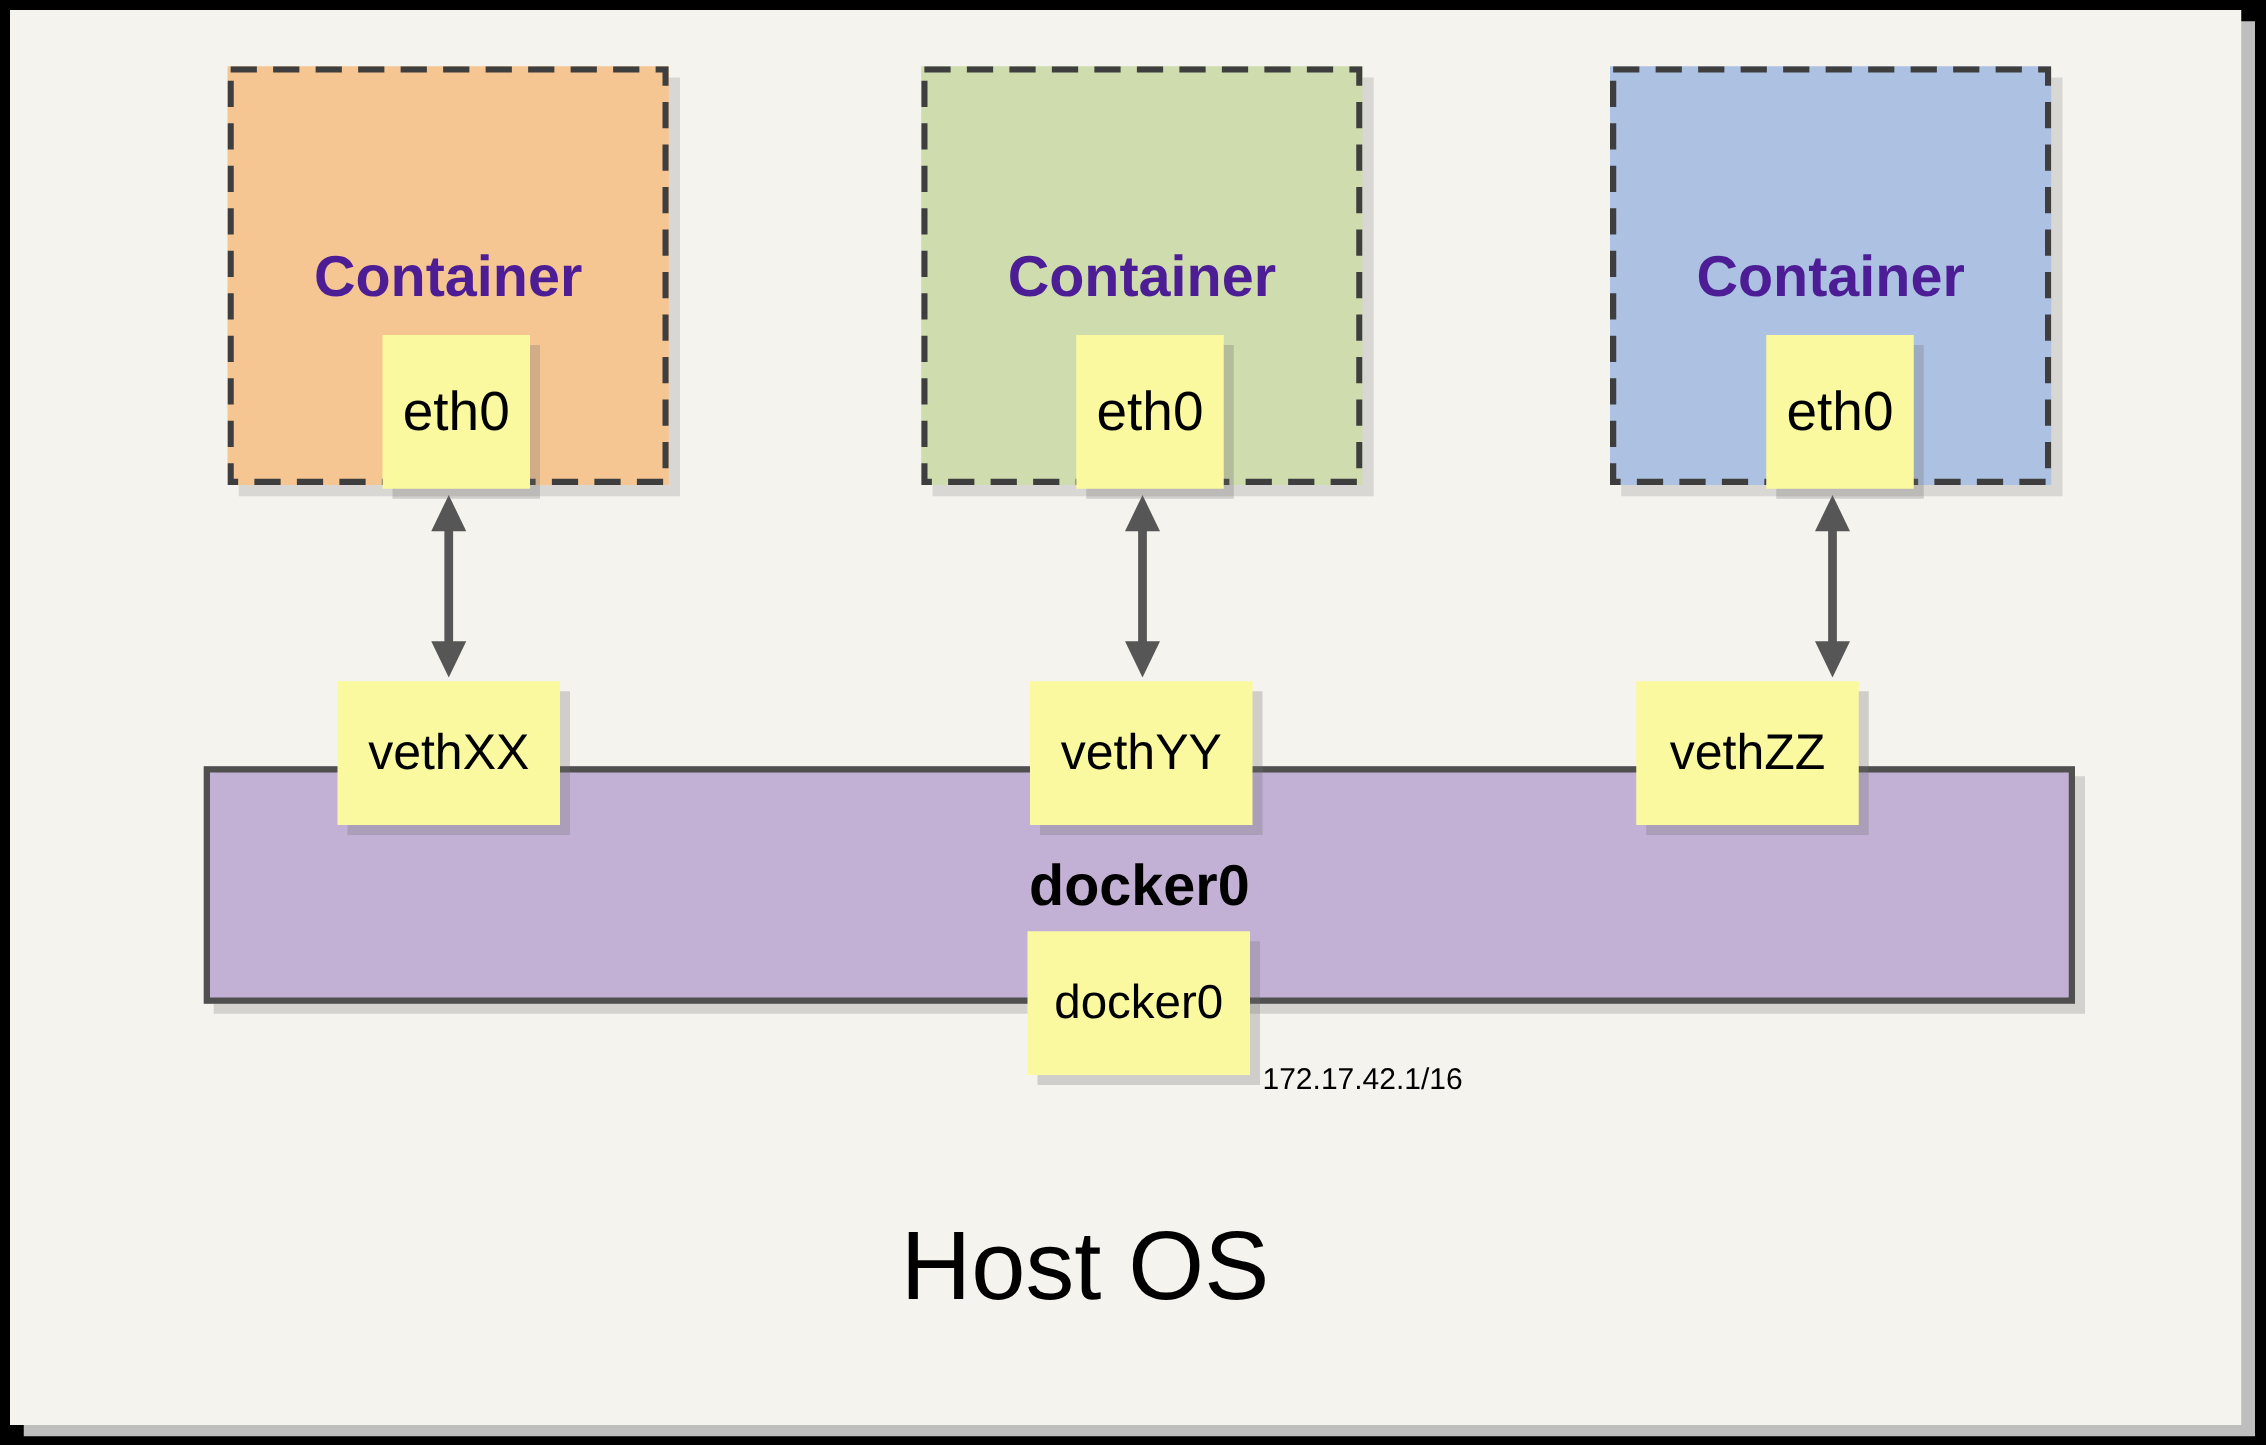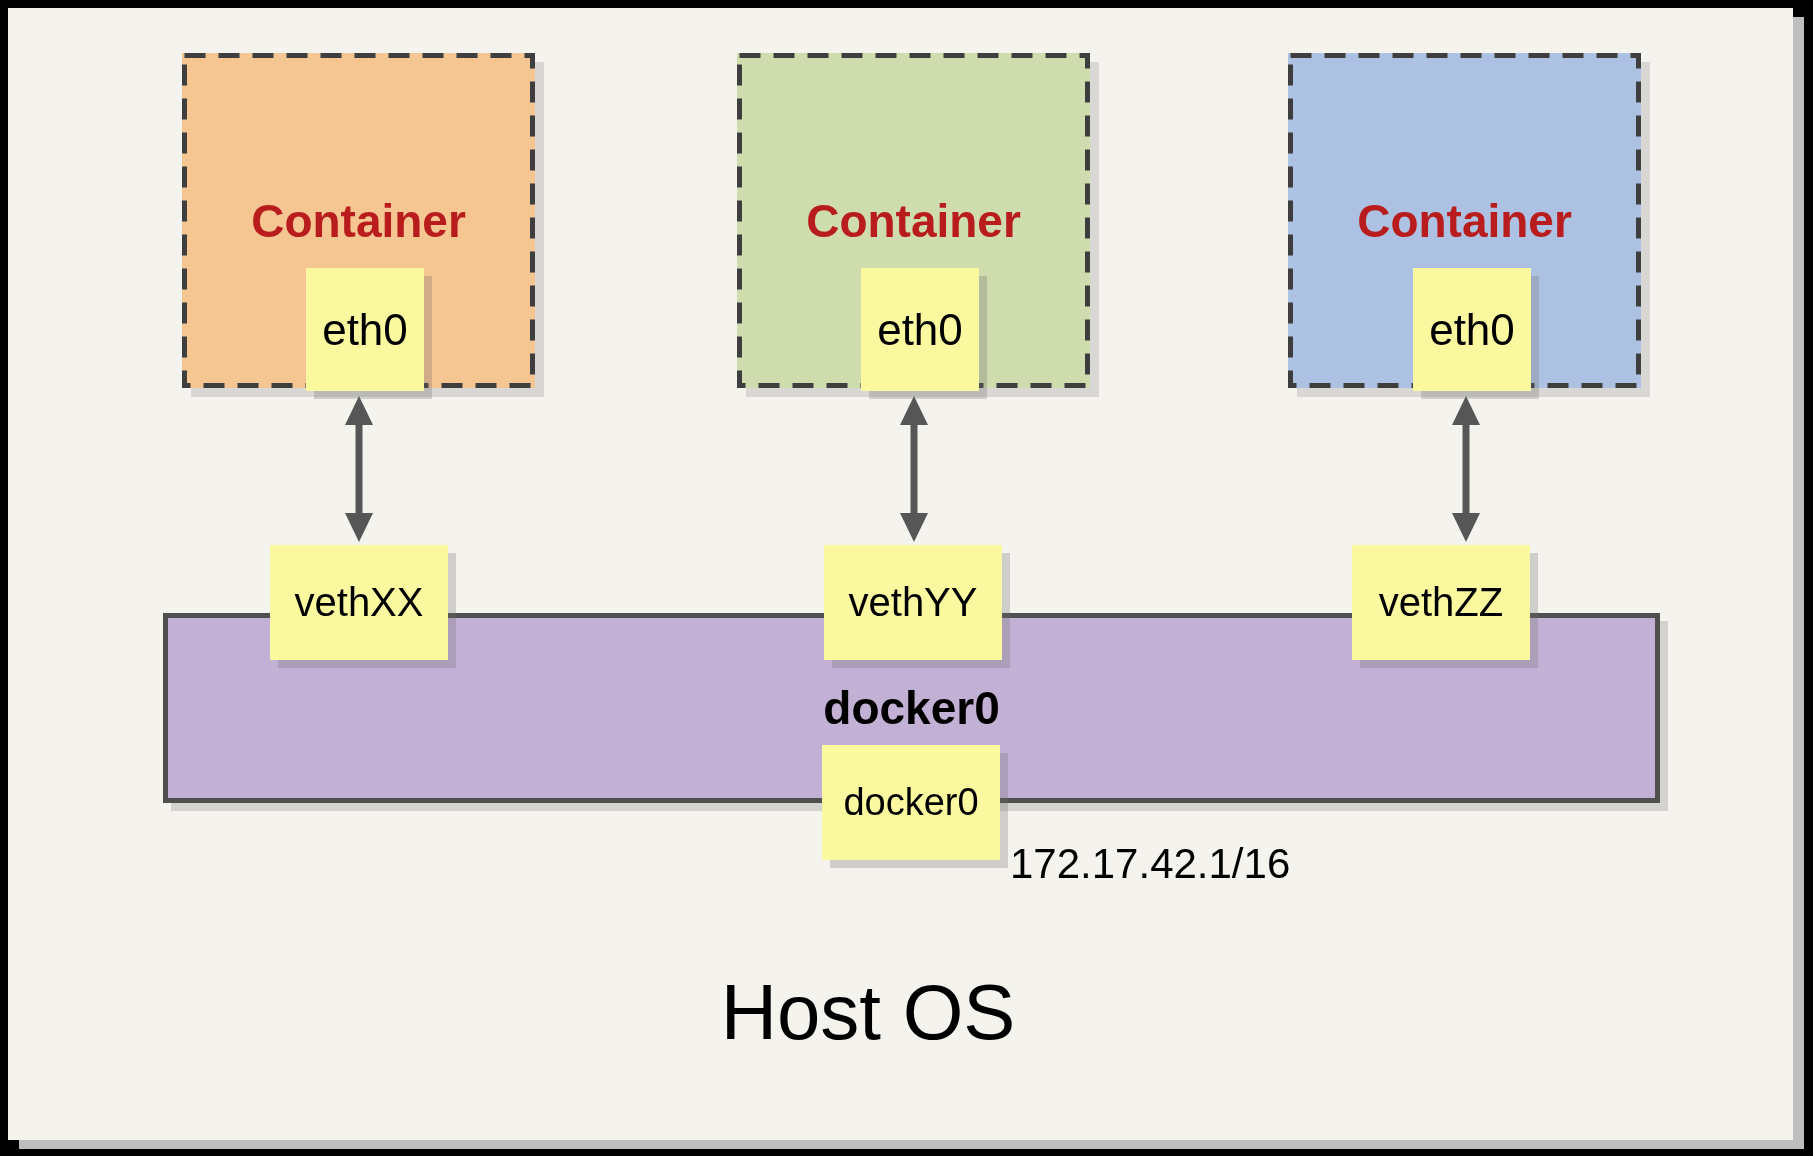--- a/index.html
+++ b/index.html
@@ -33,21 +33,21 @@
   .container-box.c1 { left:174px; }
   .container-box.c2 { left:729px; }
   .container-box.c3 { left:1280px; }
   .dash-svg { position:absolute; left:0; top:0; }
   .container-title {
     position:absolute;
     left:50%; top:50%;
     transform:translate(-50%,-50%);
     font-size:46px;
     font-weight:bold;
-    color:#b91c1c;
+    color:#4c1d95;
     white-space:nowrap;
   }
   
   .note {
     position:absolute;
     background:#FBF9A0;
     box-shadow:8px 8px 0 rgba(110,110,110,0.28);
     display:flex;
     align-items:center;
     justify-content:center;
@@ -55,21 +55,21 @@
     z-index:4;
     white-space:nowrap;
   }
   .eth  { width:118px; height:123px; top:260px; font-size:44px; }
   .eth.e1 { left:298px; }
   .eth.e2 { left:853px; }
   .eth.e3 { left:1405px; }
   .veth { width:178px; height:115px; top:537px; font-size:40px; }
   .veth.v1 { left:262px; }
   .veth.v2 { left:816px;text-align:center; }
-  .veth.v3 { left:1344px; }
+  .veth.v3 { left:1301px; }
   .d0note { width:178px; height:115px; left:814px; top:737px; font-size:38px; }
   
   .arrow {
     position:absolute;
     top:388px;
     z-index:3;
   }
   .arrow.a1 { left:336px; }
   .arrow.a2 { left:891px; }
   .arrow.a3 { left:1443px; }
@@ -88,21 +88,21 @@
     left:0; right:0;
     top:63px;
     text-align:center;
     font-size:46px;
     font-weight:bold;
     color:#000;
   }
   .ip-text {
     position:absolute;
     left:1002px; top:836px;
-    font-size:42px;
+    font-size:24px;
     line-height:40px;
     color:#000;
     z-index:4;
     white-space:nowrap;
   }
   .host-title {
     position:absolute;
     left:860px; top:964px;
     transform:translateX(-50%);
     font-size:78px;

